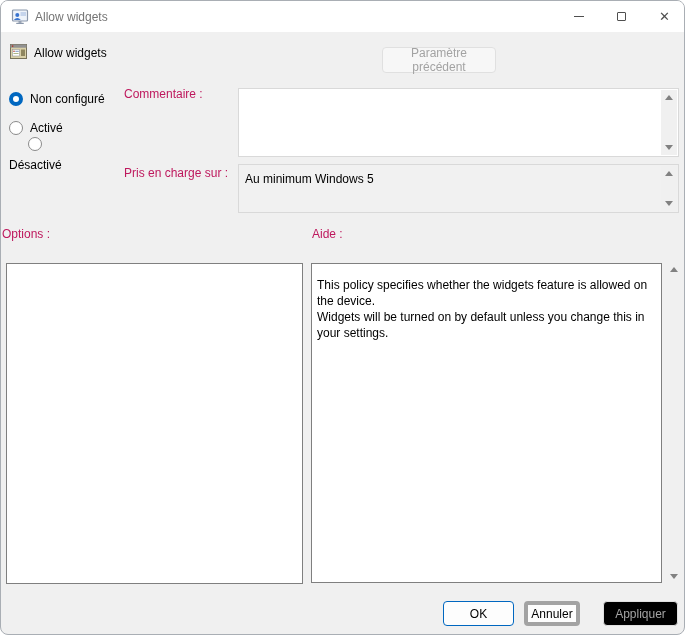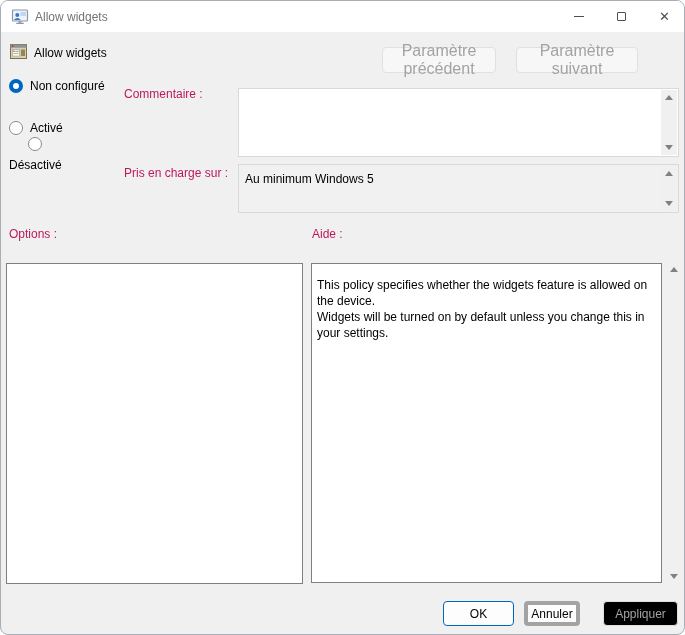--- a/index.html
+++ b/index.html
@@ -32,43 +32,43 @@
   .glyph-max { width: 9px; height: 9px; border: 1px solid #4f4f4f; border-radius: 1px; display: block; }
   .glyph-close { color: #4f4f4f; font-size: 13px; line-height: 1; }
 
   
   .setting-icon { position: absolute; left: 9px; top: 42px; width: 17px; height: 17px; }
   .setting-name { position: absolute; left: 33px; top: 45px; font-size: 12px; color: #000; }
 
   .nav-btn {
     position: absolute; top: 46px; height: 26px;
     background: #f7f7f7; border: 1px solid #e0e0e0; border-radius: 4px;
-    color: #a3a3a3; font-size: 16px; font-family: inherit;
+    color: #a3a3a3; font-size: 12px; font-family: inherit;
     display: flex; align-items: center; justify-content: center;
   }
   .nav-btn.prev { left: 381px; width: 114px; }
   .nav-btn.next { left: 515px; width: 122px; }
 
   
   .radio-row { position: absolute; left: 8px; display: flex; align-items: center; gap: 7px; height: 14px; }
-  .radio-row.r0 { top: 78px; }
+  .radio-row.r0 { top: 91px; }
   .radio-row.r1 { top: 120px; }
   .radio-row.r2 { top: 136px; flex-direction: column; }
   .radio-dot {
     width: 14px; height: 14px; border-radius: 50%;
     border: 1px solid #8a8a8a; background: #ffffff; flex: 0 0 auto;
   }
   .radio-dot.checked { border: 4px solid #0067c0; }
   .radio-label { font-size: 12px; color: #000; white-space: nowrap; }
 
   
   .lbl { position: absolute; font-size: 12px; color: #be185d; }
   .lbl.comment   { left: 123px; top: 86px; }
   .lbl.supported { left: 123px; top: 165px; }
-  .lbl.options   { left: 8px;   top: 226px; }
+  .lbl.options   { left: 1px;   top: 226px; }
   .lbl.aide      { left: 311px; top: 226px; }
 
   
   .scol {
     position: absolute; right: 1px; top: 1px; bottom: 1px; width: 16px;
     background: #f0f0f0; display: flex; flex-direction: column;
     align-items: center; justify-content: space-between; padding: 5px 0;
   }
   .arr { width: 0; height: 0; border-left: 4px solid transparent; border-right: 4px solid transparent; }
   .arr.up   { border-bottom: 5px solid #818181; }
@@ -146,21 +146,20 @@
     <circle cx="2.6" cy="3.1" r="0.9" fill="#b03a2e"></circle>
     <rect x="2.5" y="6.5" width="7" height="6.5" fill="#ffffff" stroke="#999999" stroke-width="0.6"></rect>
     <circle cx="4" cy="8.2" r="0.8" fill="#b03a2e"></circle>
     <rect x="5.3" y="7.8" width="3.5" height="0.9" fill="#6c86b5"></rect>
     <rect x="3.4" y="10" width="5.2" height="0.8" fill="#9aa56b"></rect>
     <rect x="11" y="6.5" width="4" height="6.5" fill="#8f865f"></rect>
   </svg>
   <span class="setting-name">Allow widgets</span>
 
   <button class="nav-btn prev" disabled="">Paramètre précédent</button>
-  <button class="nav-btn next" disabled="">Paramètre suivant</button>
 
   <div class="radio-row r0">
     <span class="radio-dot checked"></span>
     <span class="radio-label">Non configuré</span>
   </div>
   <div class="radio-row r1">
     <span class="radio-dot"></span>
     <span class="radio-label">Activé</span>
   </div>
   <div class="radio-row r2">

